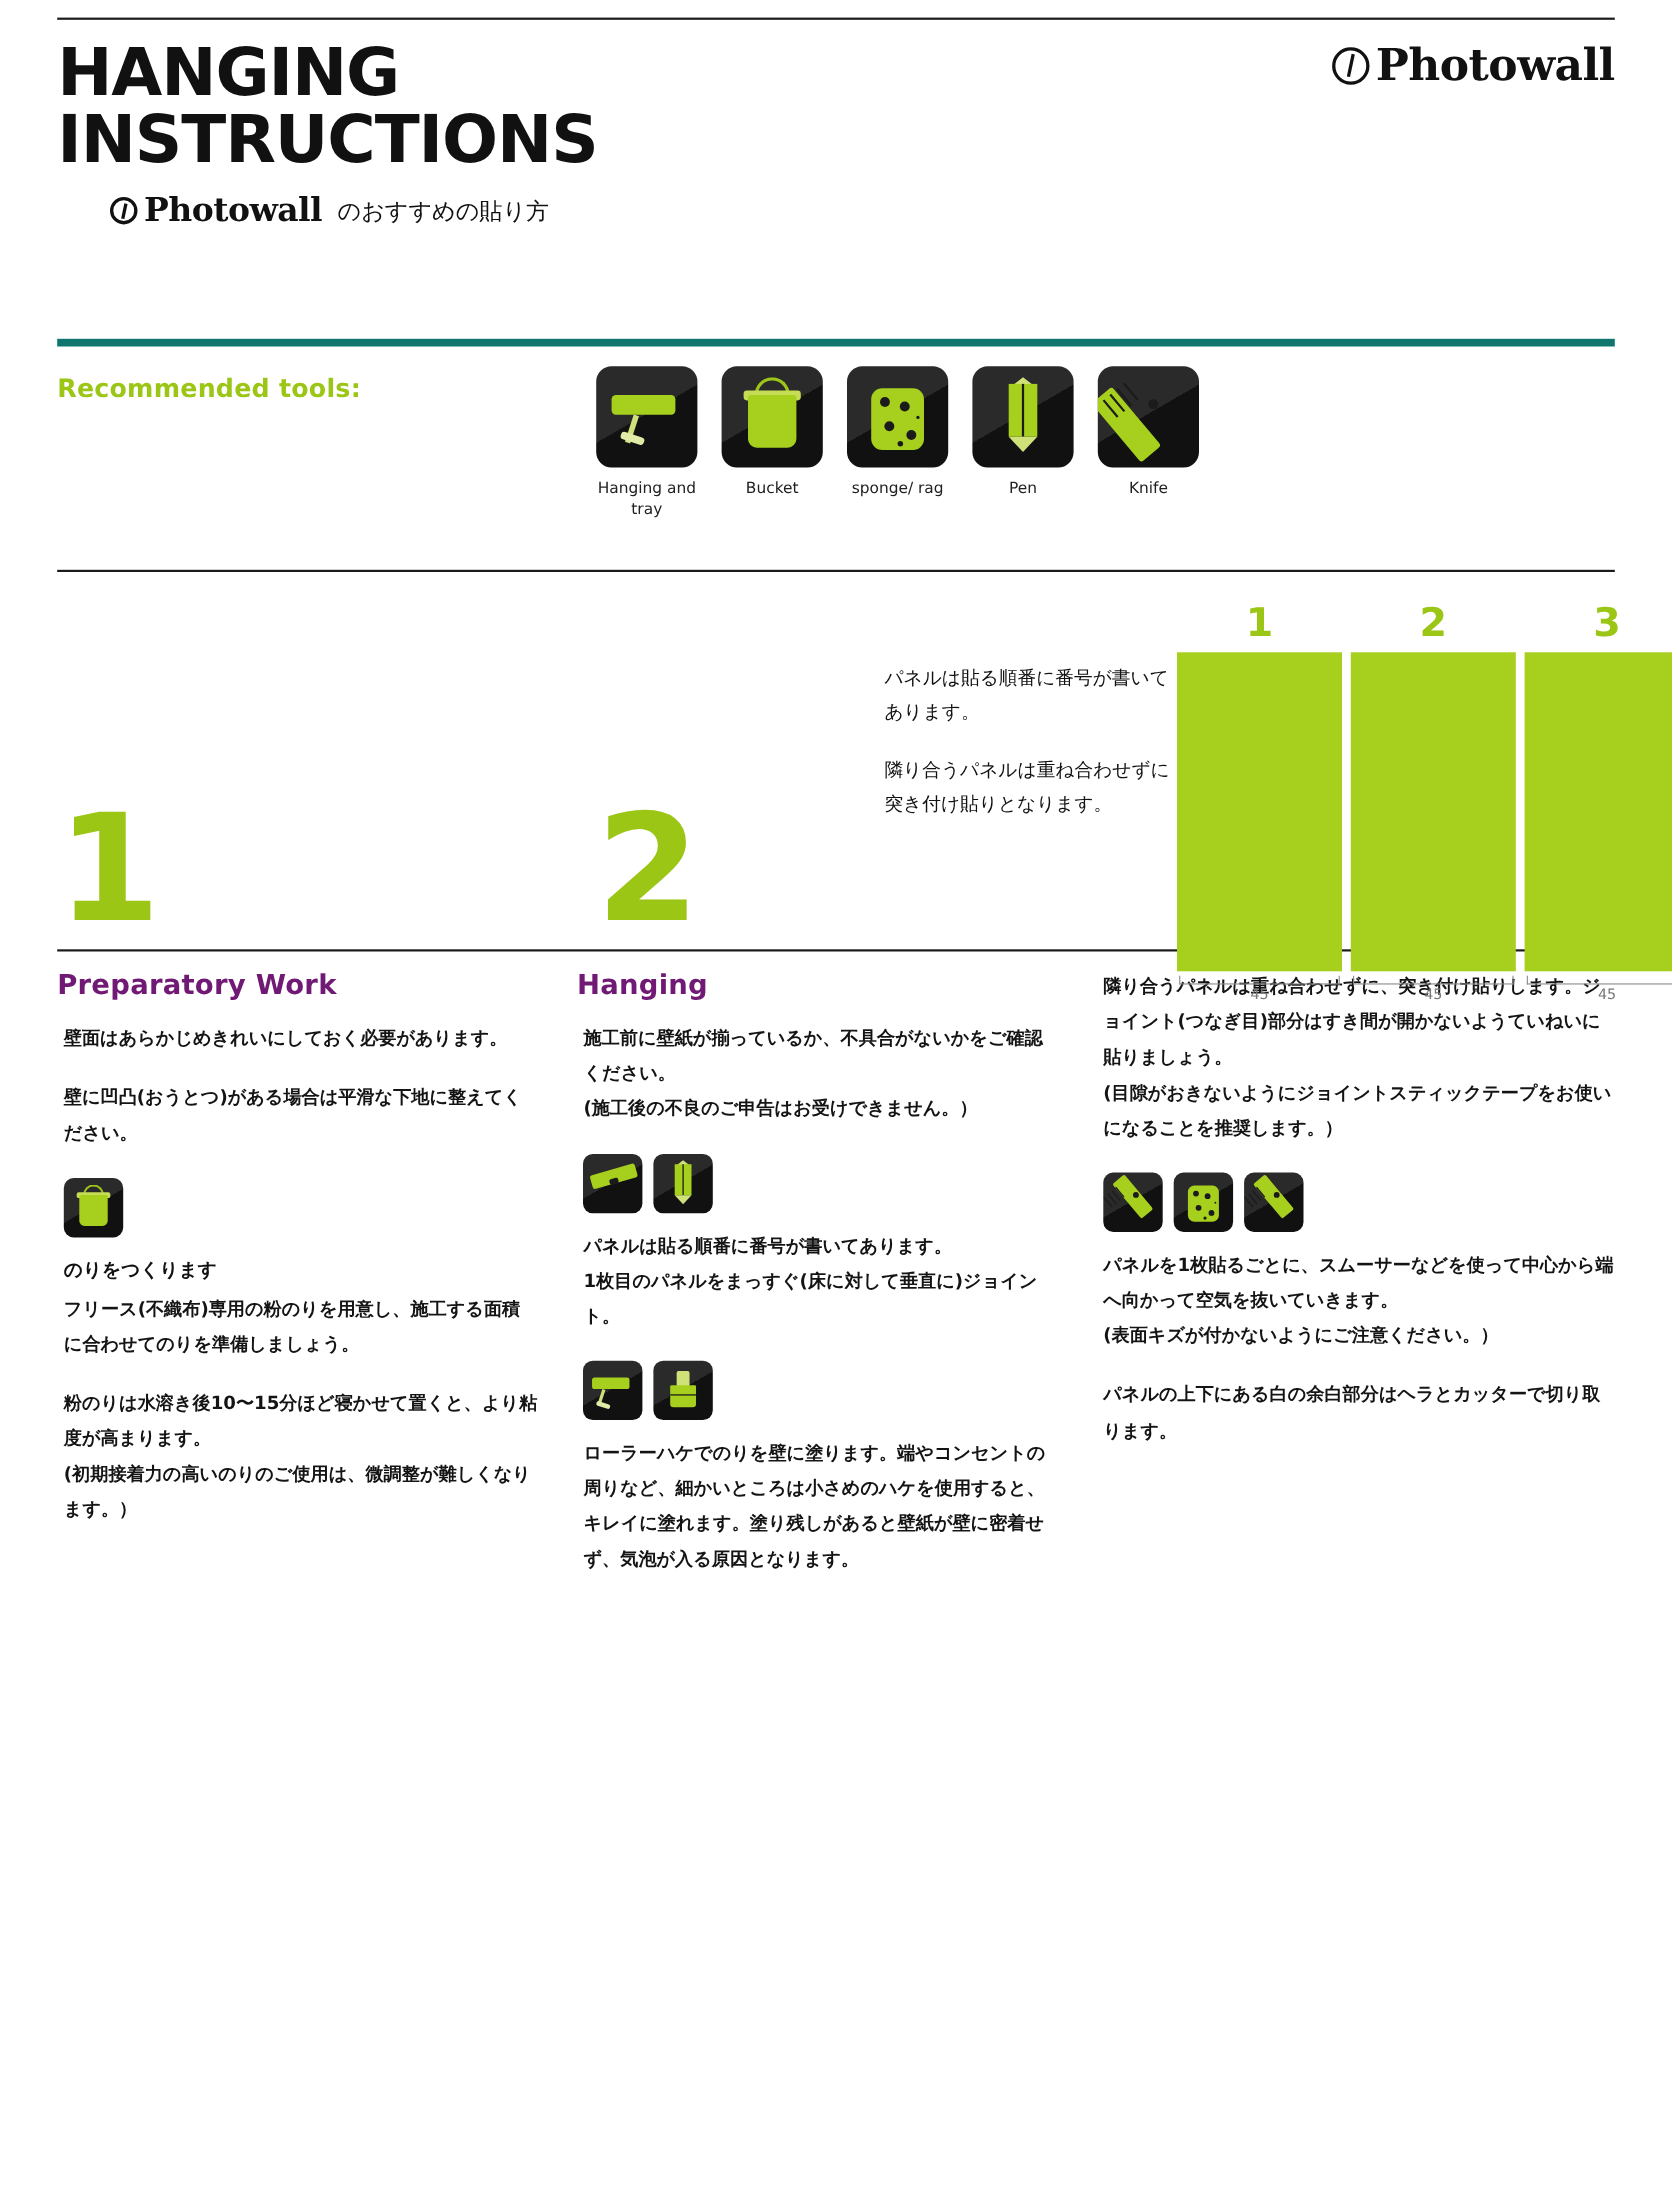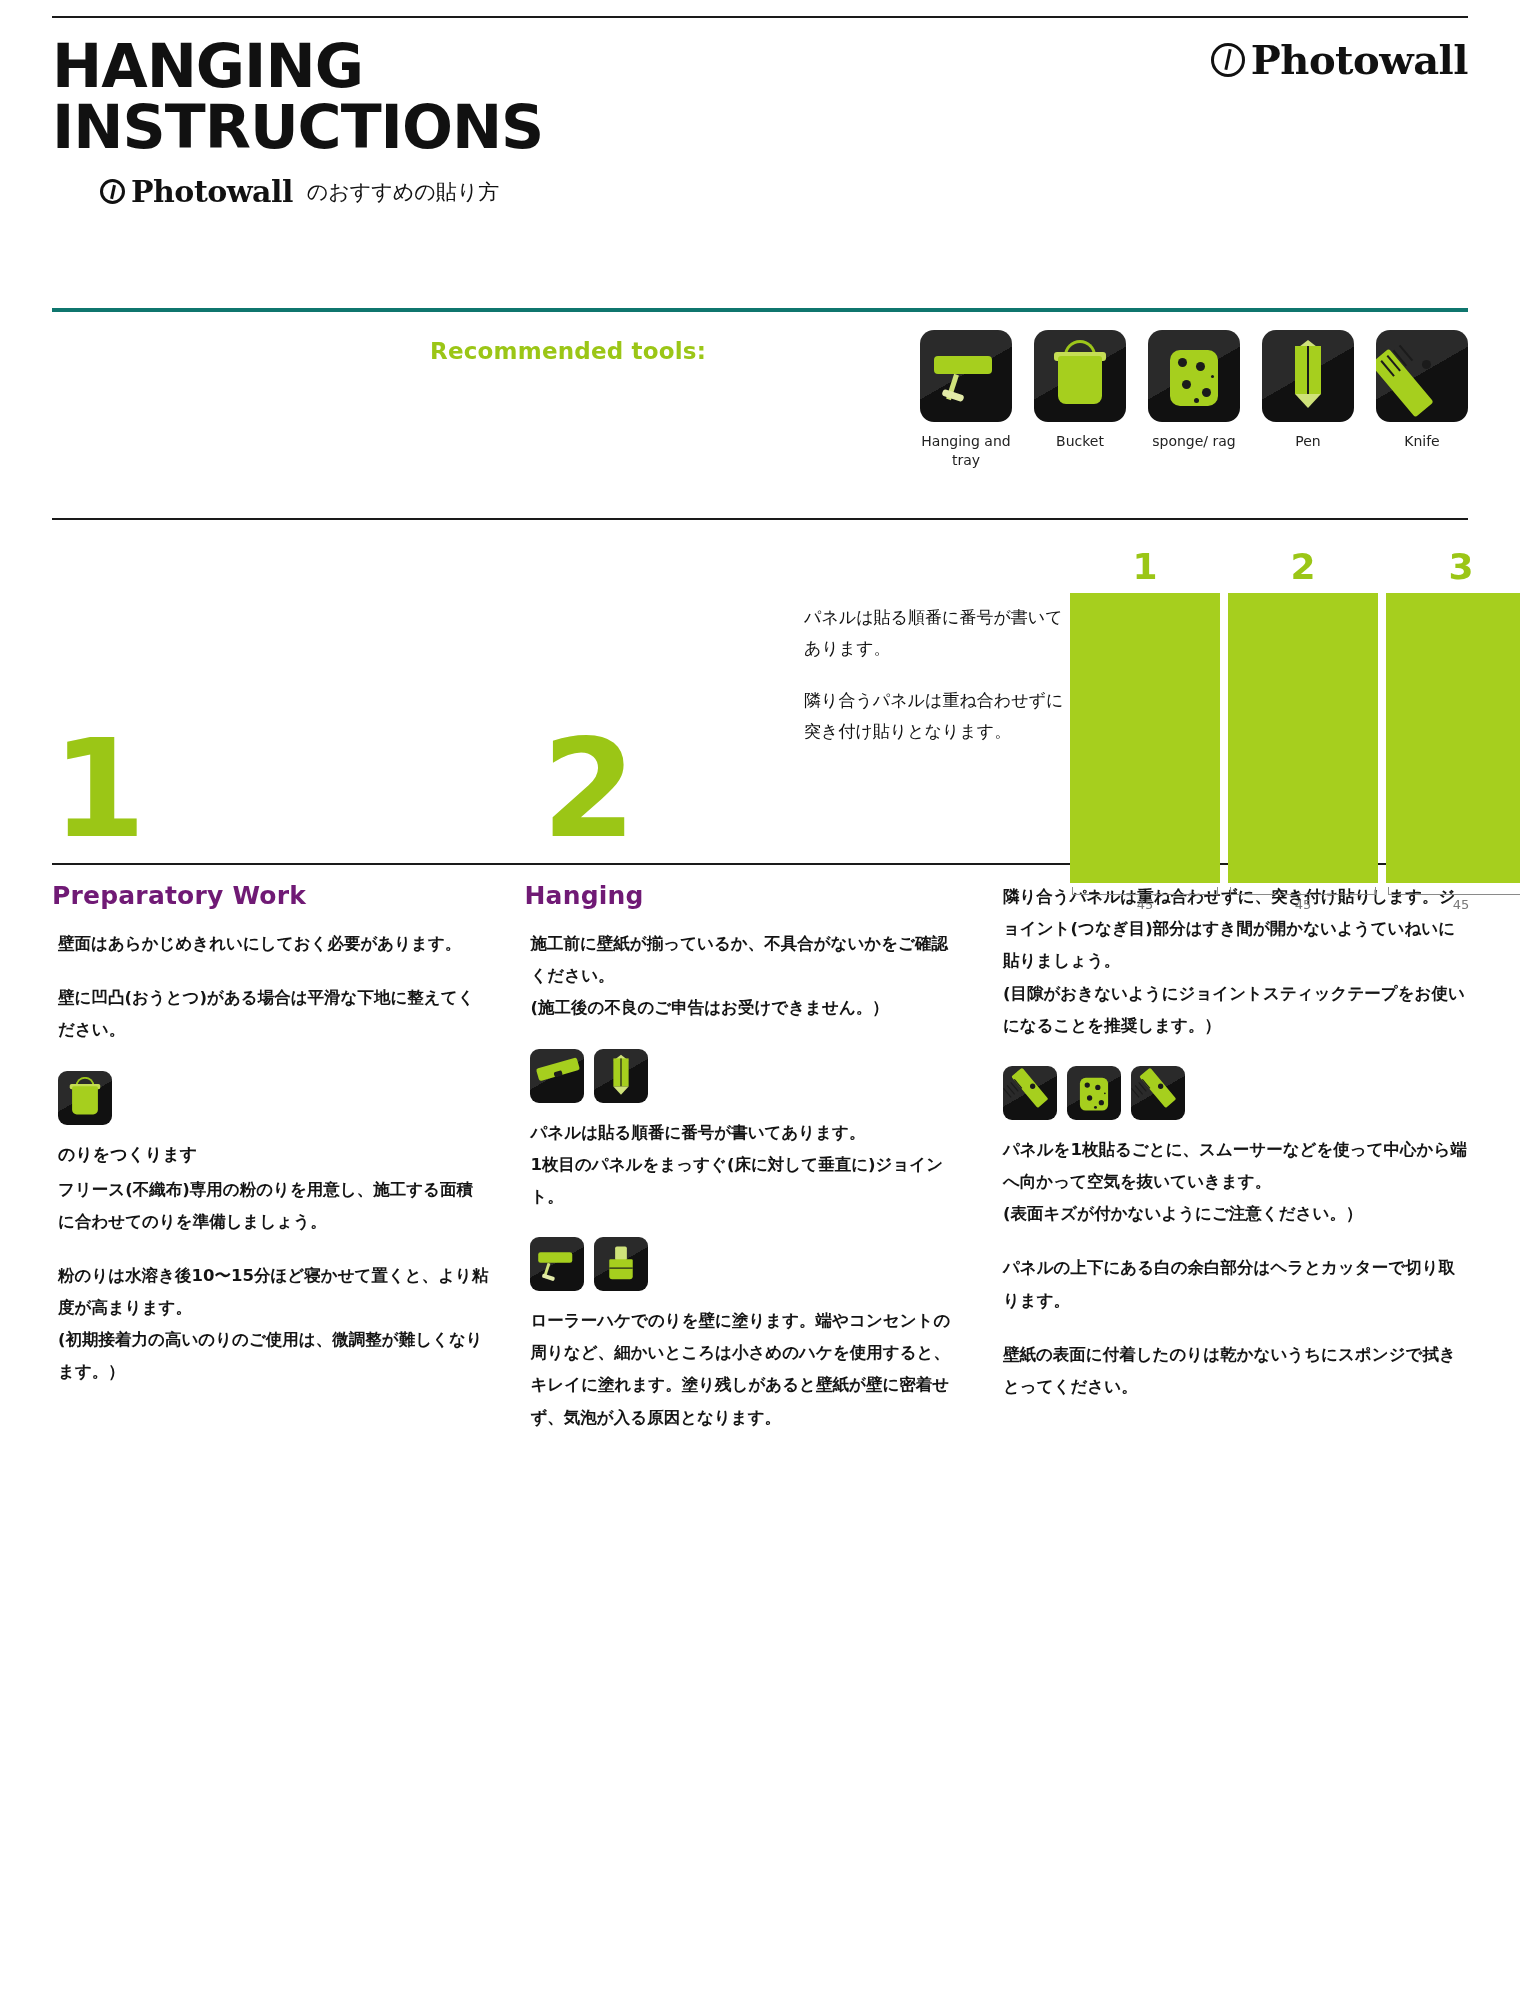--- a/index.html
+++ b/index.html
@@ -79,26 +79,25 @@
   .subtitle-row .brand-logo { font-size: 30px; }
   .subtitle-row .brand-logo .mark { width: 25px; height: 25px; }
   .subtitle-jp {
     font-size: 21px;
     color: #111;
     padding-bottom: 3px;
   }
 
   
   .tools-section {
-    border-top: 4px solid #0f766e;
+    border-top: 7px solid #0f766e;
     padding-top: 18px;
     display: flex;
     align-items: flex-start;
     height: 210px;
-    justify-content: flex-end;
   }
   .tools-label {
     font-size: 23px;
     font-weight: bold;
     color: #9bc616;
     width: 490px;
     padding-top: 8px;
     letter-spacing: 0.2px;
   }
   .tools-list {
@@ -476,17 +475,16 @@
               <div class="ic knife-body"></div>
               <div class="ic knife-hatch"></div>
               <div class="ic knife-dot"></div>
             </div>
         </div>
       </div>
 
       <p>パネルを1枚貼るごとに、スムーサーなどを使って中心から端へ向かって空気を抜いていきます。</p>
       <p class="tight">(表面キズが付かないようにご注意ください。）</p>
       <p class="block">パネルの上下にある白の余白部分はヘラとカッターで切り取ります。</p>
-      <p class="block">壁紙の表面に付着したのりは乾かないうちにスポンジで拭きとってください。</p>
     </div>
 
   </div>
 </div>
 
 </body></html>

